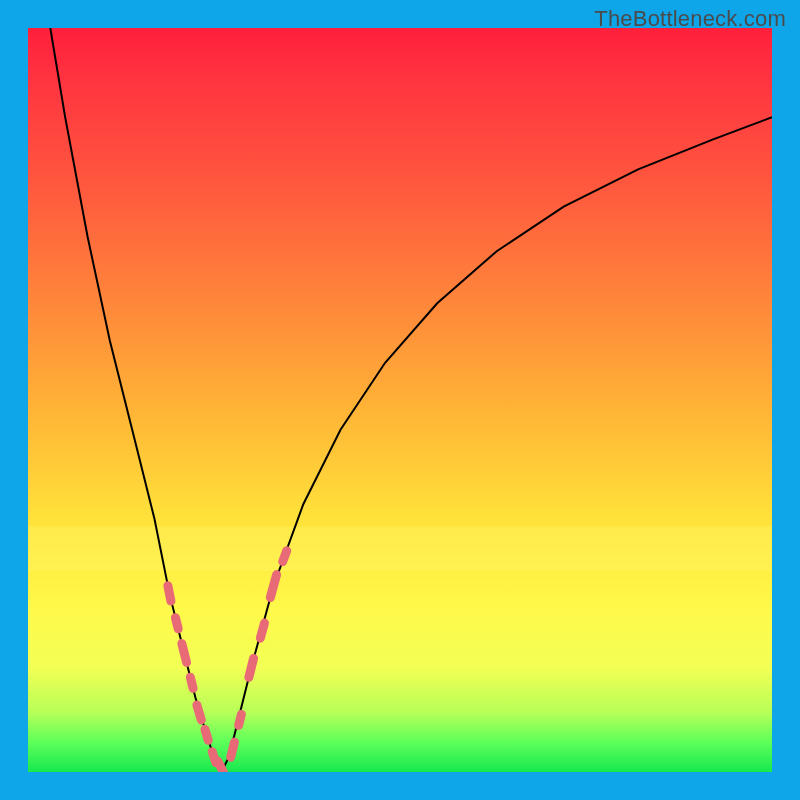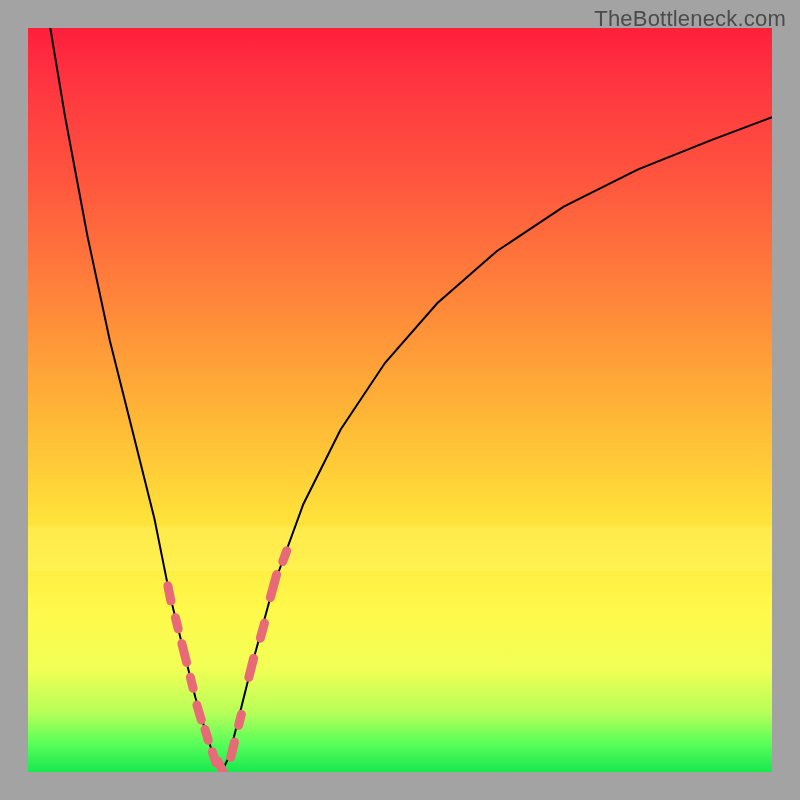--- a/index.html
+++ b/index.html
@@ -8,21 +8,21 @@
     width: 800px;
     height: 800px;
     overflow: hidden;
     background: #000;
     font-family: Arial, Helvetica, sans-serif;
   }
   .frame {
     position: absolute;
     left: 0; top: 0;
     width: 800px; height: 800px;
-    background: #a3a3a3;
+    background: #0ea5e9;
   }
   .plot {
     position: absolute;
     left: 28px;
     top: 28px;
     width: 744px;
     height: 744px;
     
     background: linear-gradient(to bottom,
       #ff1f3b 0%,

